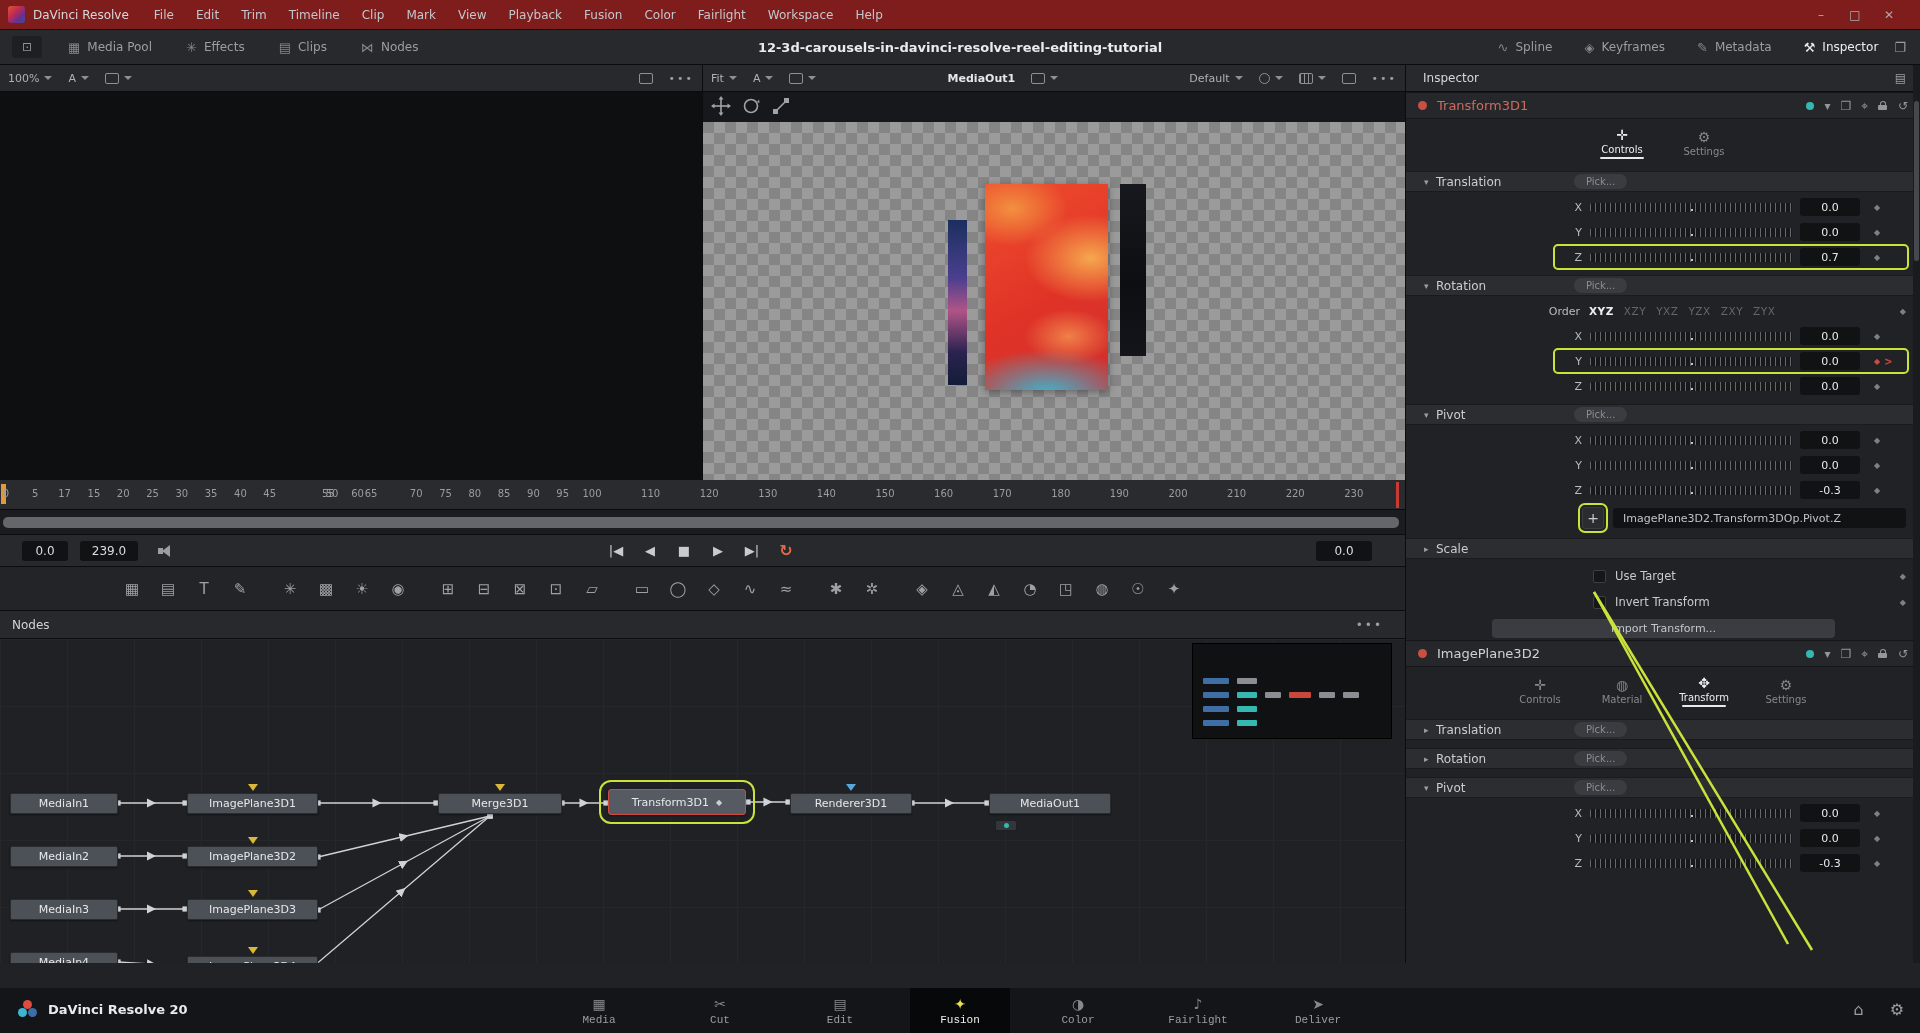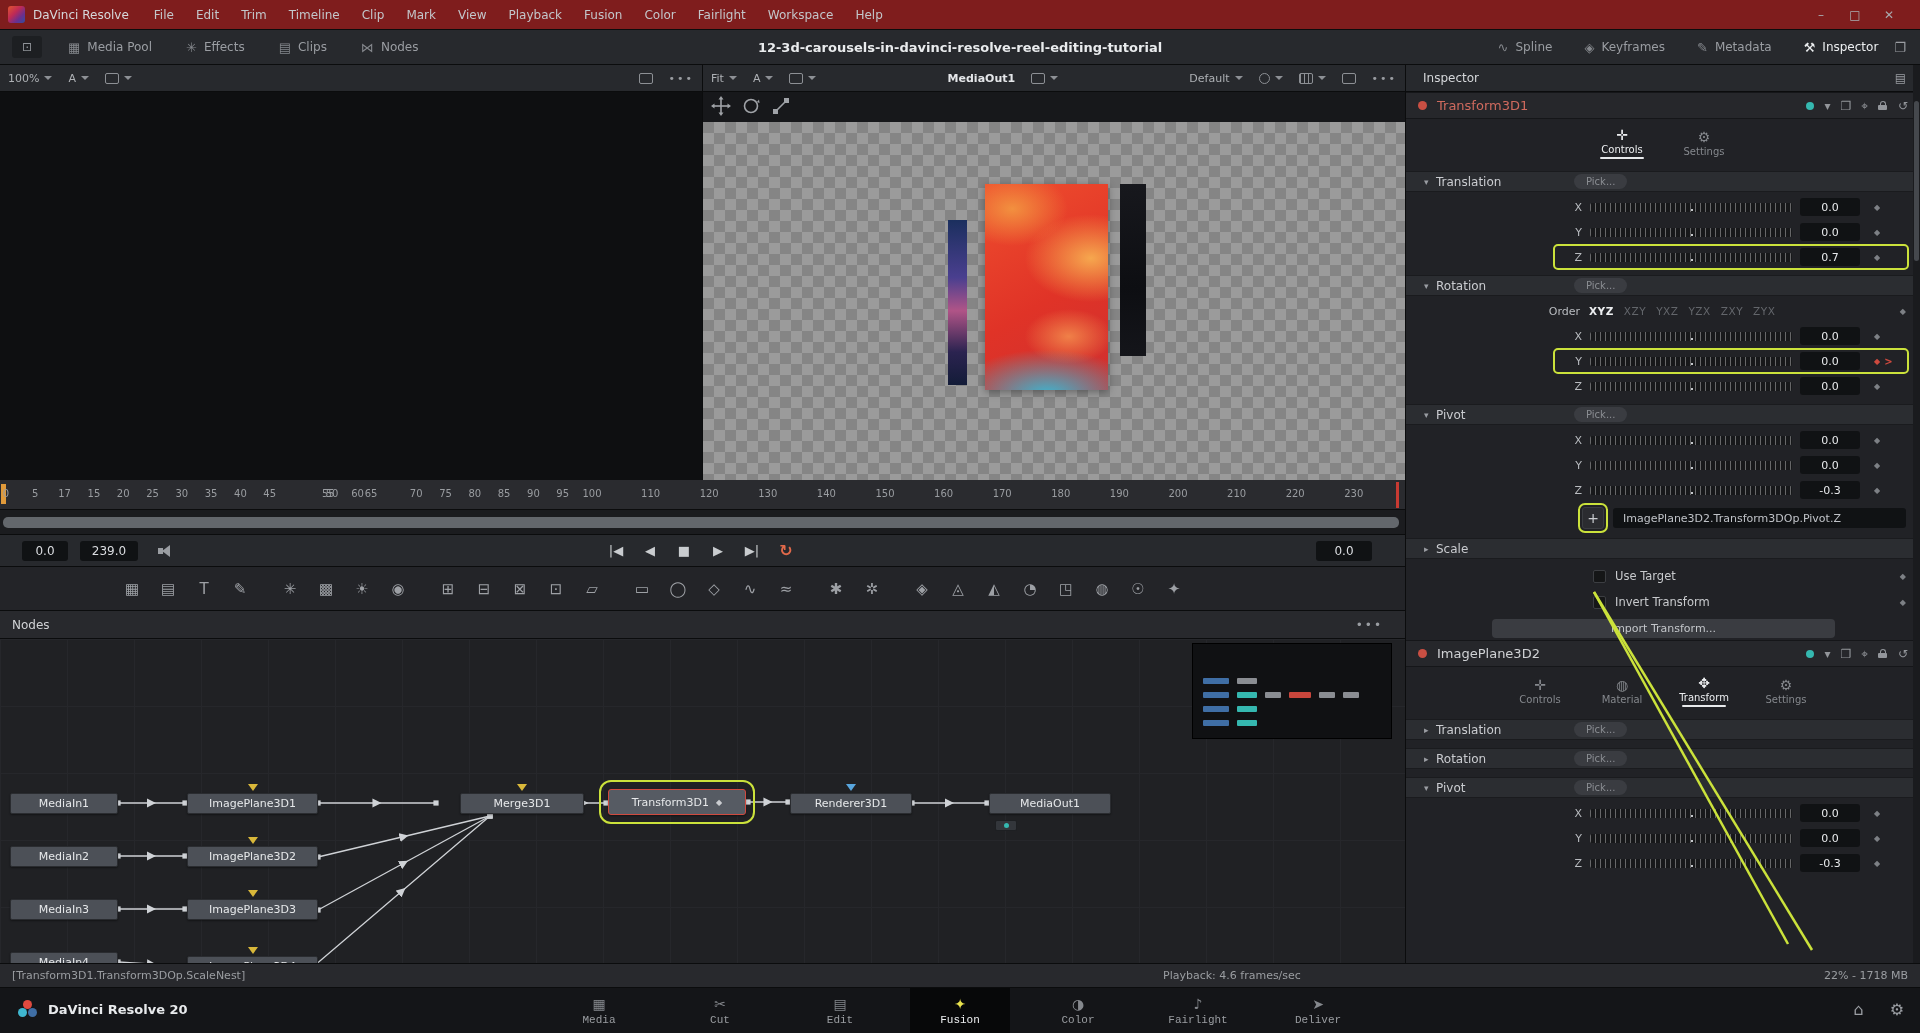--- a/index.html
+++ b/index.html
@@ -488,21 +488,21 @@
         <div class="mm-bar" style="left: 10px; top: 76px; width: 26px; background: rgb(63, 110, 165);"></div>
         <div class="mm-bar" style="left: 44px; top: 76px; width: 20px; background: rgb(53, 184, 176);"></div>
       </div>
   <div class="gnode" style="left: 10px; top: 154px; width: 108px;">
         <span class="gnode-lbl">MediaIn1</span>
       </div>
       <div class="gnode" style="left: 187px; top: 154px; width: 131px;">
         <span class="gnode-lbl">ImagePlane3D1</span>
         <div class="gnode-tri" style="border-top-color: rgb(217, 184, 58);"></div>
       </div>
-      <div class="gnode" style="left: 460px; top: 154px; width: 124px; justify-content: center;">
+      <div class="gnode" style="left: 438px; top: 154px; width: 124px; justify-content: center;">
         <span class="gnode-lbl">Merge3D1</span>
         <div class="gnode-tri" style="border-top-color: rgb(217, 184, 58);"></div>
       </div>
       <div class="gnode selected ann-node" style="left: 608px; top: 150px; width: 138px; height: 26px;">
         <span class="gnode-lbl">Transform3D1</span>
         <span class="gnode-dia">◆</span>
       </div>
       <div class="gnode" style="left: 790px; top: 154px; width: 122px;">
         <span class="gnode-lbl">Renderer3D1</span>
         <div class="gnode-tri" style="border-top-color: rgb(88, 166, 222);"></div>
@@ -731,25 +731,20 @@
           <div class="p-track"></div>
           <div class="p-val">-0.3</div>
           <span class="p-diamond">◆</span>
         </div>
       </div>
     <div class="insp-scroll">
         <div class="insp-thumb"></div>
       </div>
   </div>
 
-  <div class="statusbar">
-    <span class="st-left">[Transform3D1.Transform3DOp.ScaleNest]</span>
-    <span class="st-center">Playback: 4.6 frames/sec</span>
-    <span class="st-right">22% - 1718 MB</span>
-  </div>
 
   <div class="pagebar">
     <div class="pb-logo">
       <div class="logo-dots">
           <i></i>
           <i></i>
           <i></i>
         </div>
       <div class="pb-applabel">DaVinci Resolve 20</div>
     </div>

